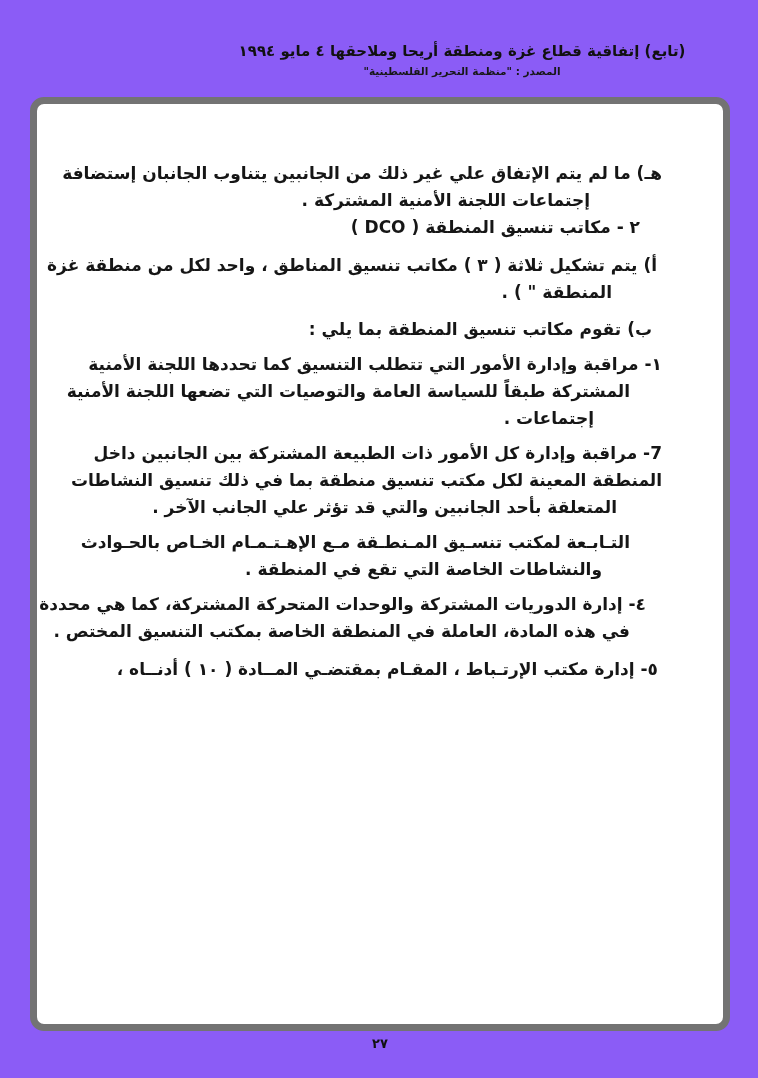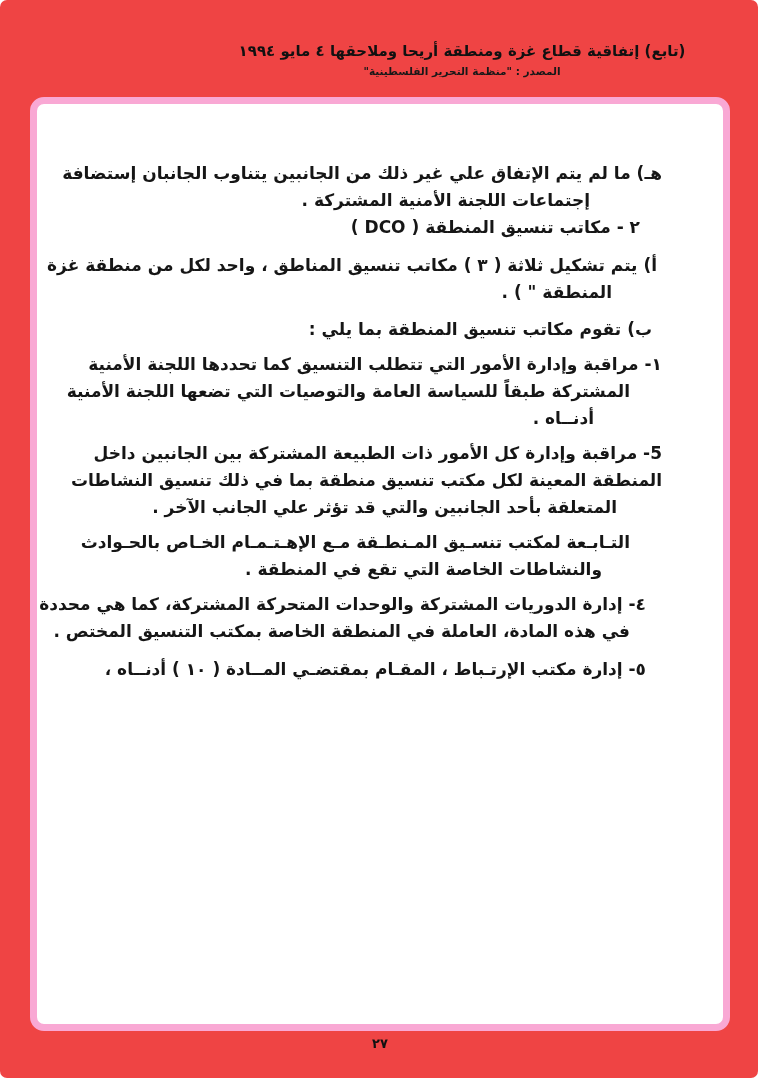--- a/index.html
+++ b/index.html
@@ -8,23 +8,22 @@
     width: 758px;
     height: 1078px;
     background: #ffffff;
     overflow: hidden;
     font-family: "DejaVu Sans", sans-serif;
   }
   .page {
     position: relative;
     width: 758px;
     height: 1078px;
-    background: #ef4444;
+    background: #8b5cf6;
     color: #1a1a1a;
-    border-radius: 7px;
   }
   .header {
     position: absolute;
     top: 42px;
     left: 167px;
     width: 590px;
     text-align: center;
     direction: rtl;
   }
   .header .h1 {
@@ -41,21 +40,21 @@
     color: #181818;
     white-space: nowrap;
   }
   .frame {
     position: absolute;
     left: 30px;
     top: 97px;
     width: 700px;
     height: 934px;
     box-sizing: border-box;
-    border: 7px solid #f9a8d4;
+    border: 7px solid #737373;
     border-radius: 14px;
     background: #ffffff;
   }
   .content {
     direction: rtl;
     text-align: right;
     padding: 56px 61px 0 36px;
     font-size: 17px;
     font-weight: 700;
     color: #161616;
@@ -100,37 +99,37 @@
         <div class="para" style="margin-top: 11px;">
           <div class="line" style="margin-right: 5px;">أ)  يتم تشكيل ثلاثة ( ٣ ) مكاتب تنسيق المناطق ، واحد لكل من منطقة غزة</div>
           <div class="line" style="margin-right: 50px;">المنطقة " )  .</div>
         </div>
         <div class="para" style="margin-top: 10px;">
           <div class="line" style="margin-right: 10px;">ب)  تقوم مكاتب تنسيق المنطقة بما يلي  :</div>
         </div>
         <div class="para" style="margin-top: 8px;">
           <div class="line" style="margin-right: 0px;">١- مراقبة وإدارة الأمور التي تتطلب التنسيق كما تحددها اللجنة الأمنية</div>
           <div class="line" style="margin-right: 32px;">المشتركة طبقاً للسياسة العامة والتوصيات التي تضعها اللجنة الأمنية</div>
-          <div class="line" style="margin-right: 68px;">أدنــاه .</div>
+          <div class="line" style="margin-right: 68px;">إجتماعات .</div>
         </div>
         <div class="para" style="margin-top: 8px;">
-          <div class="line" style="margin-right: 0px;">5- مراقبة وإدارة كل الأمور ذات الطبيعة المشتركة بين الجانبين داخل</div>
+          <div class="line" style="margin-right: 0px;">7- مراقبة وإدارة كل الأمور ذات الطبيعة المشتركة بين الجانبين داخل</div>
           <div class="line" style="">المنطقة المعينة لكل مكتب تنسيق منطقة بما في ذلك تنسيق النشاطات</div>
           <div class="line" style="margin-right: 45px;">المتعلقة بأحد الجانبين والتي قد تؤثر علي الجانب الآخر .</div>
         </div>
         <div class="para" style="margin-top: 8px;">
           <div class="line" style="margin-right: 32px;">التـابـعة لمكتب تنسـيق المـنطـقة مـع الإهـتـمـام الخـاص بالحـوادث</div>
           <div class="line" style="margin-right: 60px;">والنشاطات الخاصة التي تقع في المنطقة .</div>
         </div>
         <div class="para" style="margin-top: 8px;">
           <div class="line" style="margin-right: 16px;">٤- إدارة الدوريات المشتركة والوحدات المتحركة المشتركة، كما هي محددة</div>
           <div class="line" style="margin-right: 32px;">في هذه المادة، العاملة في المنطقة الخاصة بمكتب التنسيق المختص .</div>
         </div>
         <div class="para" style="margin-top: 11px;">
-          <div class="line" style="margin-right: 16px;">٥- إدارة مكتب الإرتـباط ، المقـام بمقتضـي المــادة ( ١٠ ) أدنــاه ،</div>
+          <div class="line" style="margin-right: 4px;">٥- إدارة مكتب الإرتـباط ، المقـام بمقتضـي المــادة ( ١٠ ) أدنــاه ،</div>
         </div>
       </div>
   </div>
 
   <div class="footer">
     <span>٢٧</span>
   </div>
 
 </div>
 

